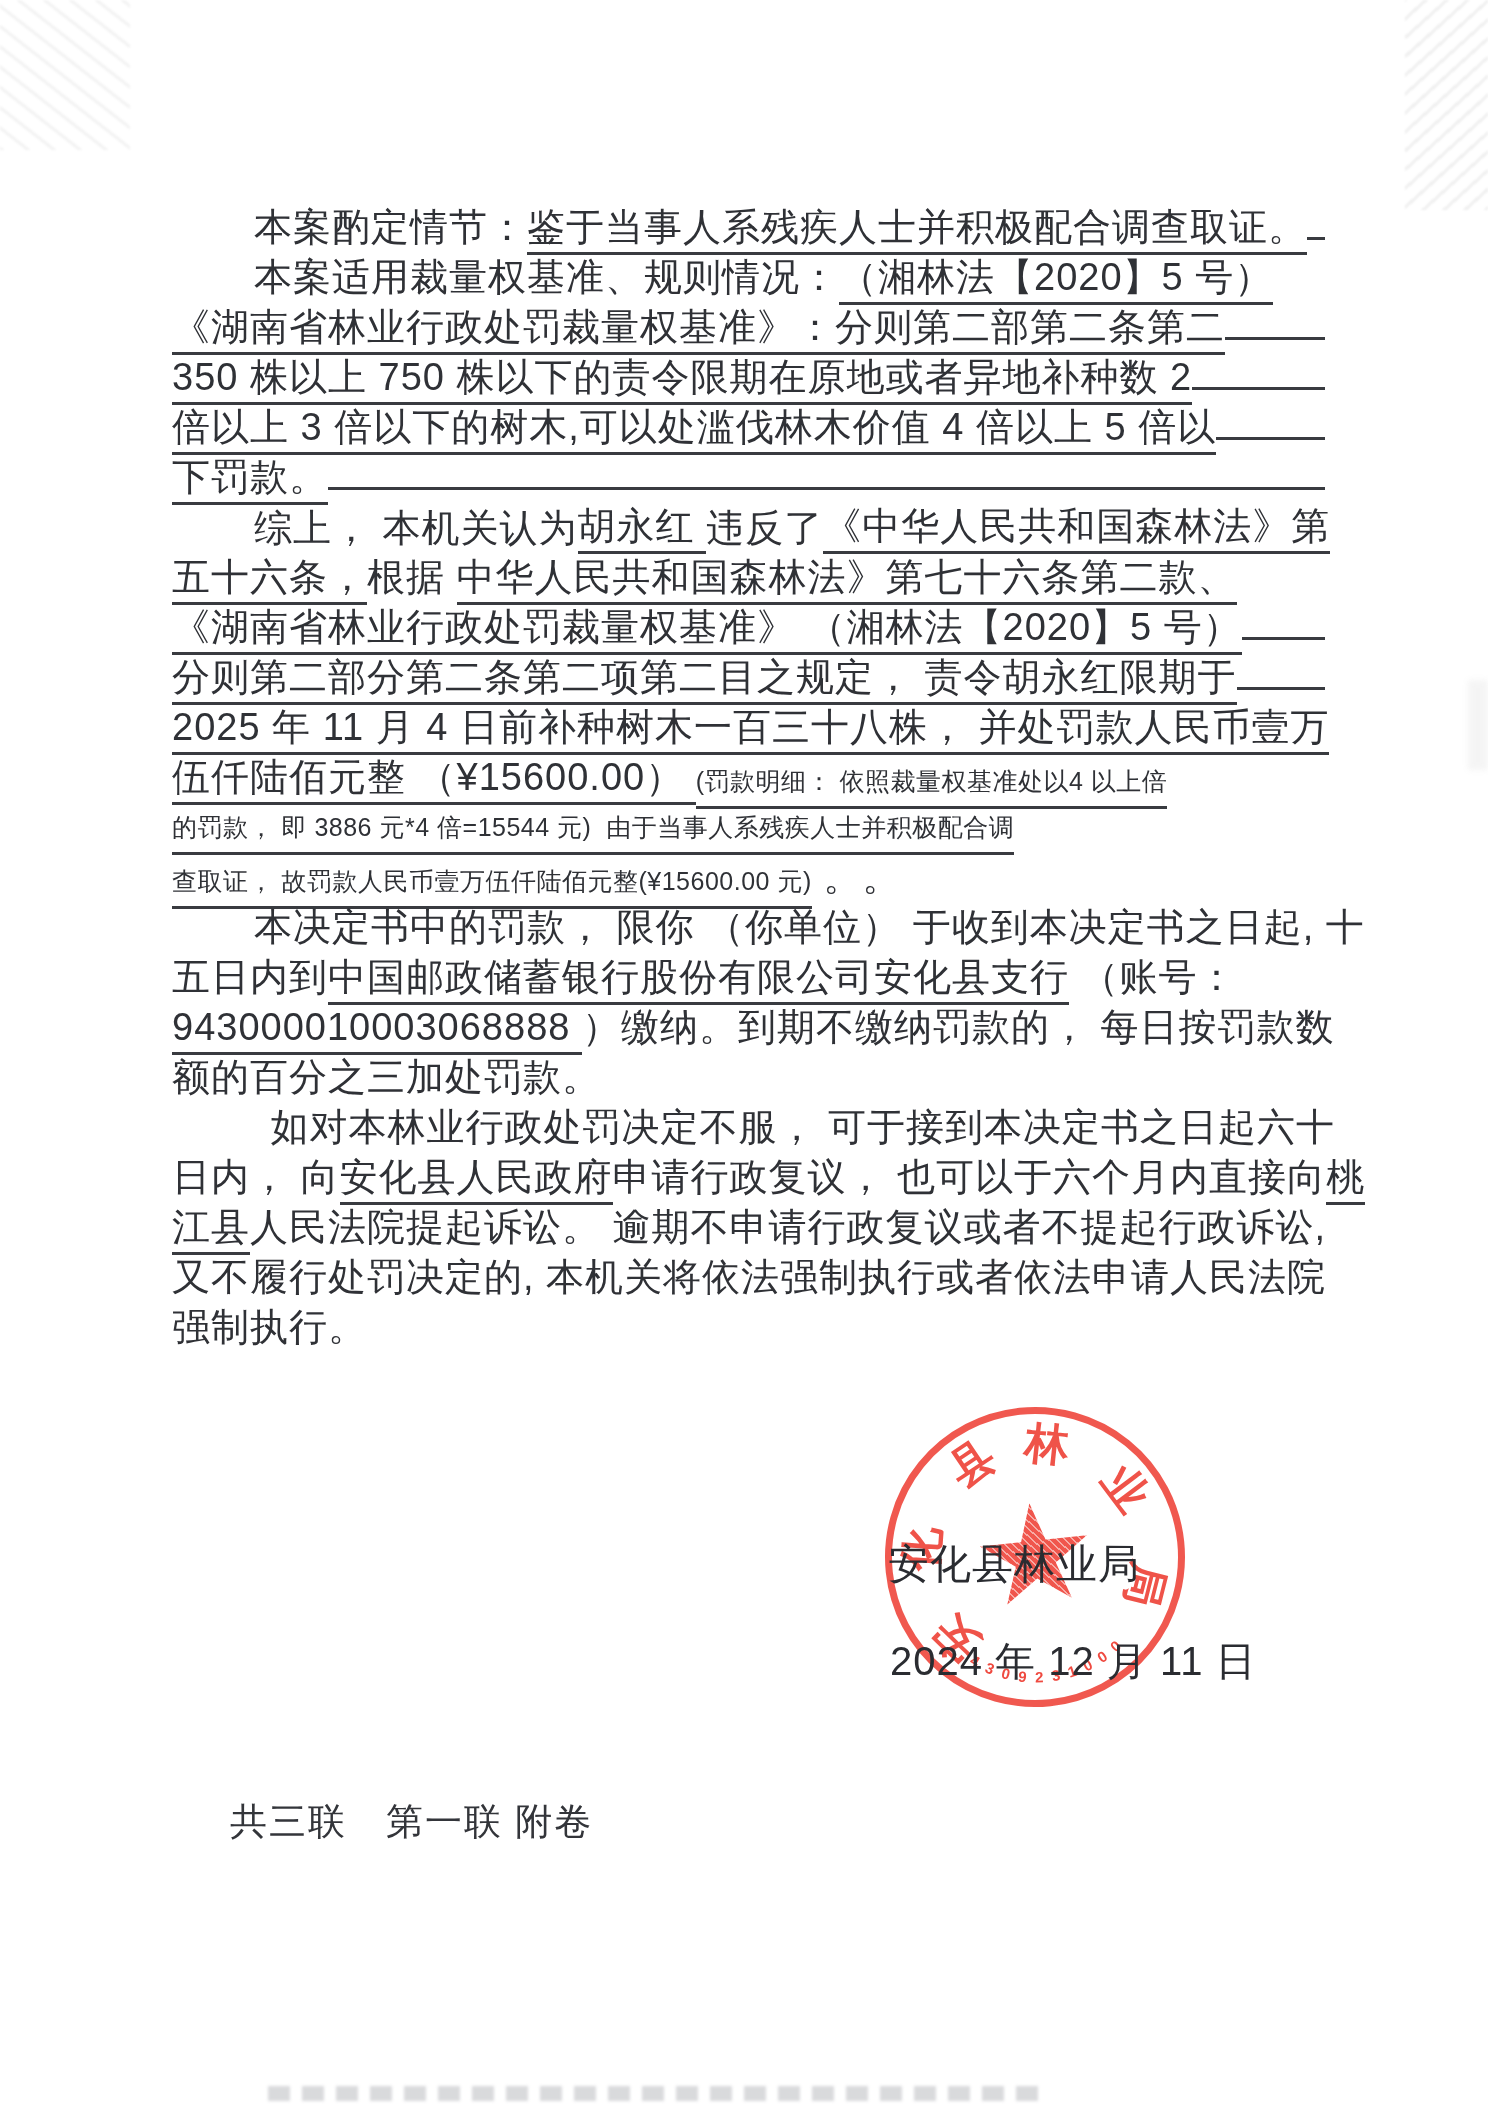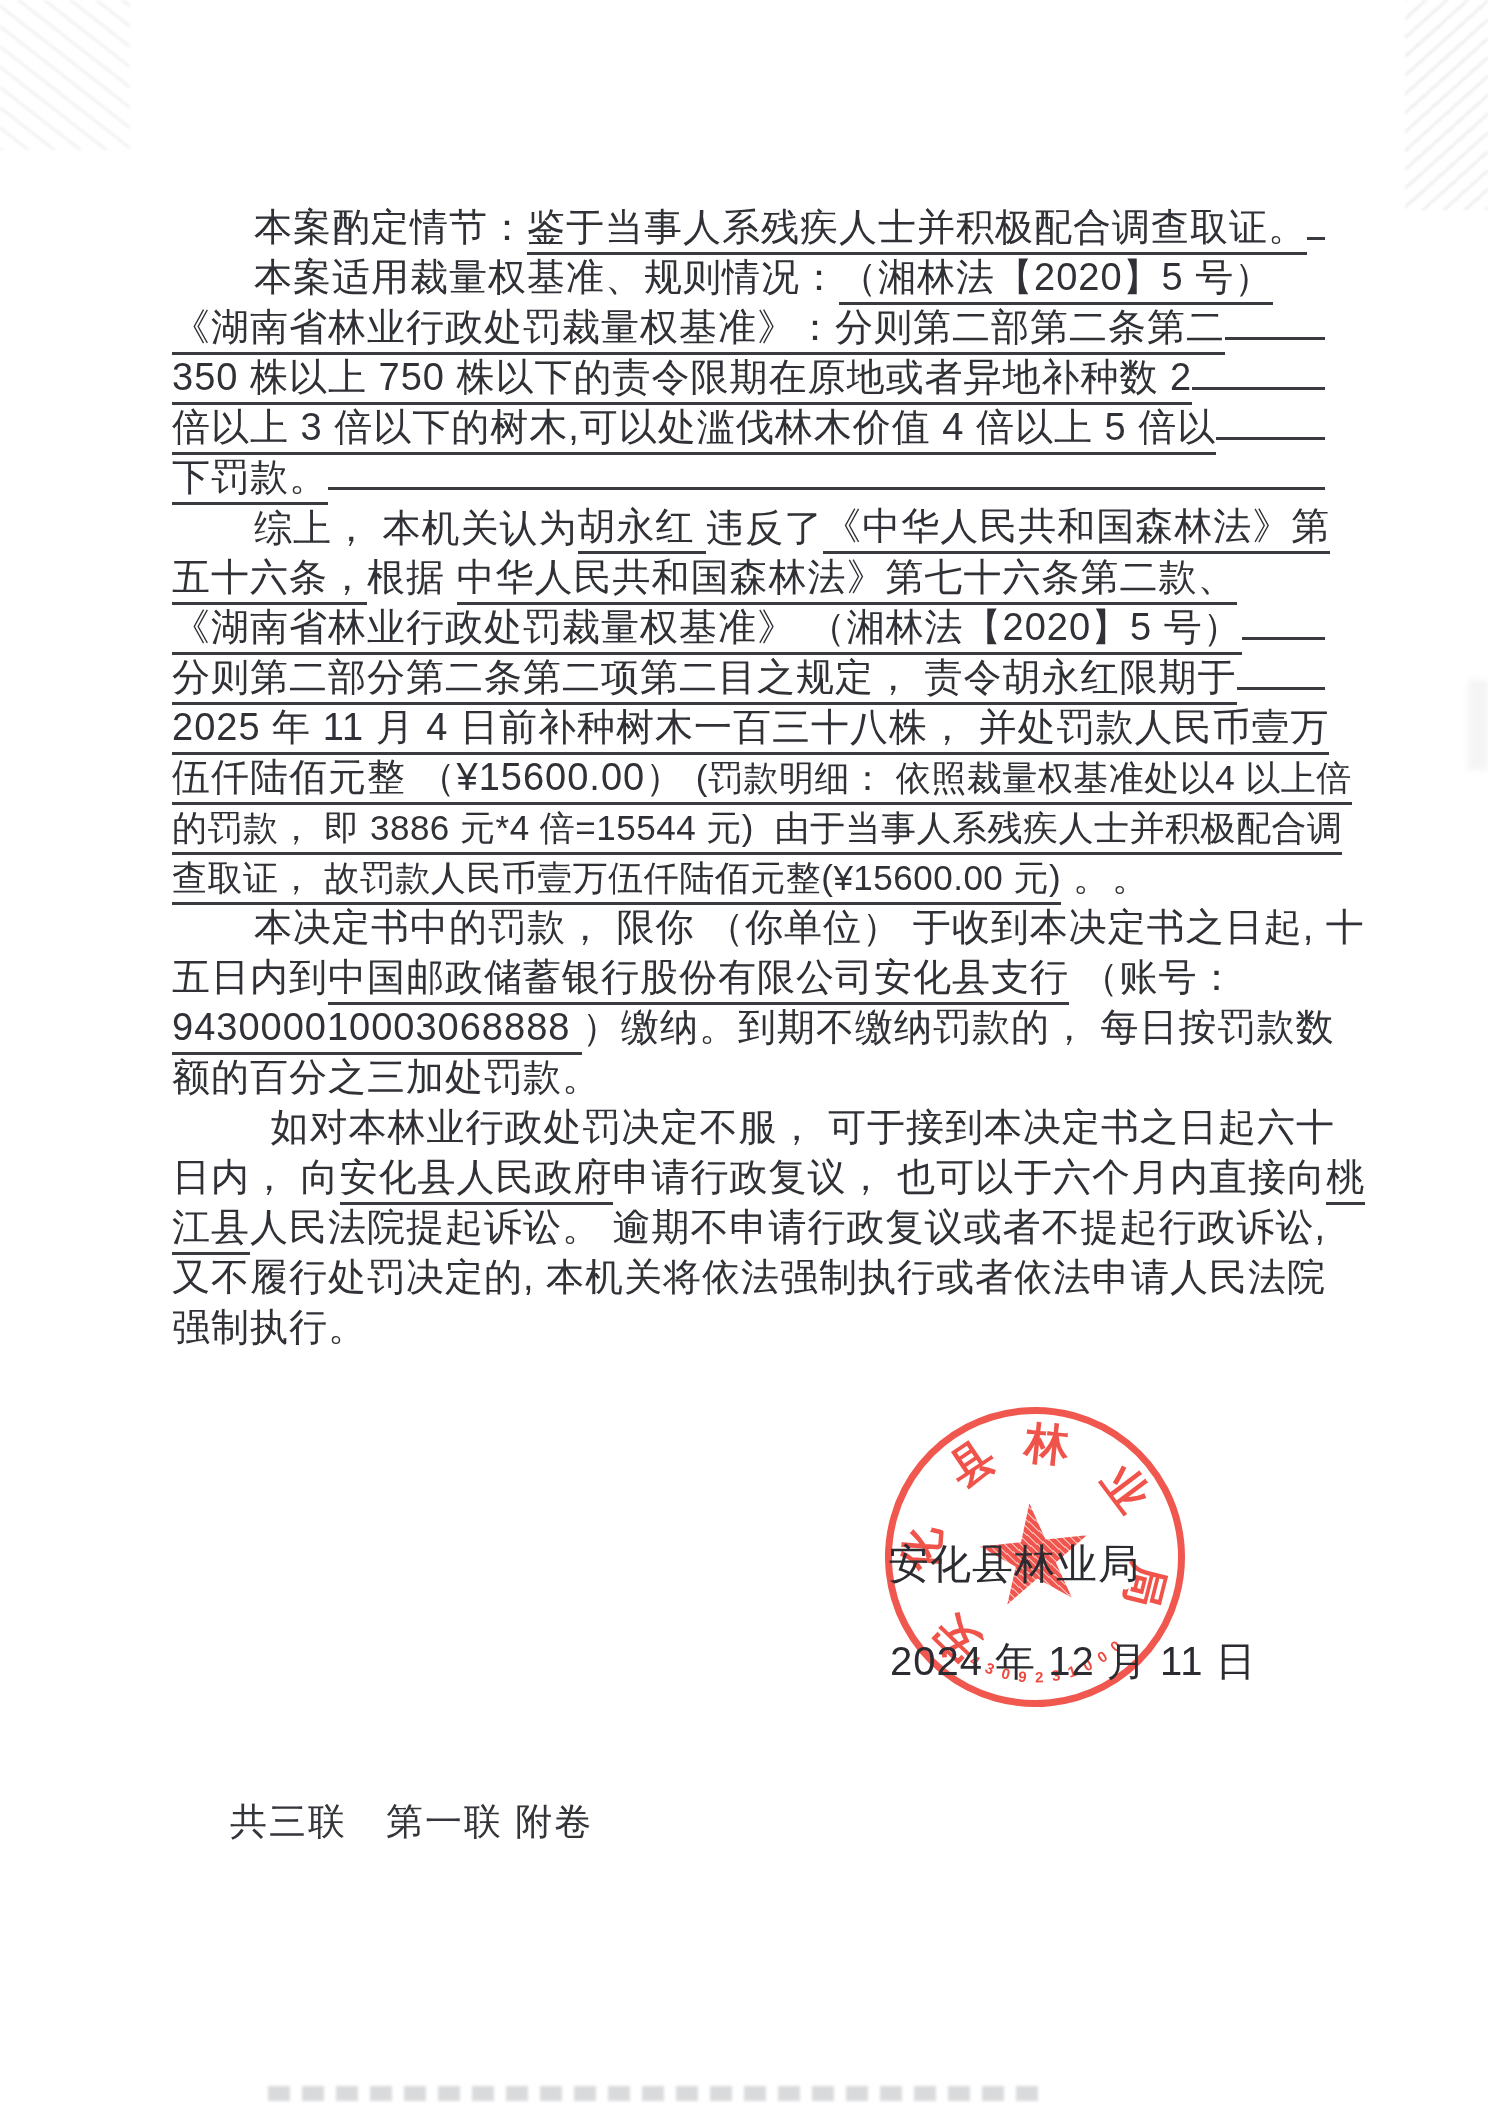--- a/index.html
+++ b/index.html
@@ -16,21 +16,21 @@
     position:absolute;left:172px;top:203px;width:1153px;
   }
   .line{
     display:flex;align-items:baseline;
     height:50px;line-height:49px;
     font-size:38px;letter-spacing:1px;
     white-space:pre;
   }
   .line span{line-height:49px;}
   .u{border-bottom:3px solid #393b40;}
-  .sm{font-size:35px;letter-spacing:0.5px;}
+  .sm{font-size:25px;letter-spacing:0.5px;}
   .fill{flex:1 1 auto;}
   
   .sig-agency{
     position:absolute;left:888px;top:1537px;z-index:3;
     font-size:41px;letter-spacing:1px;color:#2a2c31;
   }
   .sig-date{
     position:absolute;left:890px;top:1634px;z-index:3;
     font-size:40px;letter-spacing:1px;color:#2a2c31;
   }

